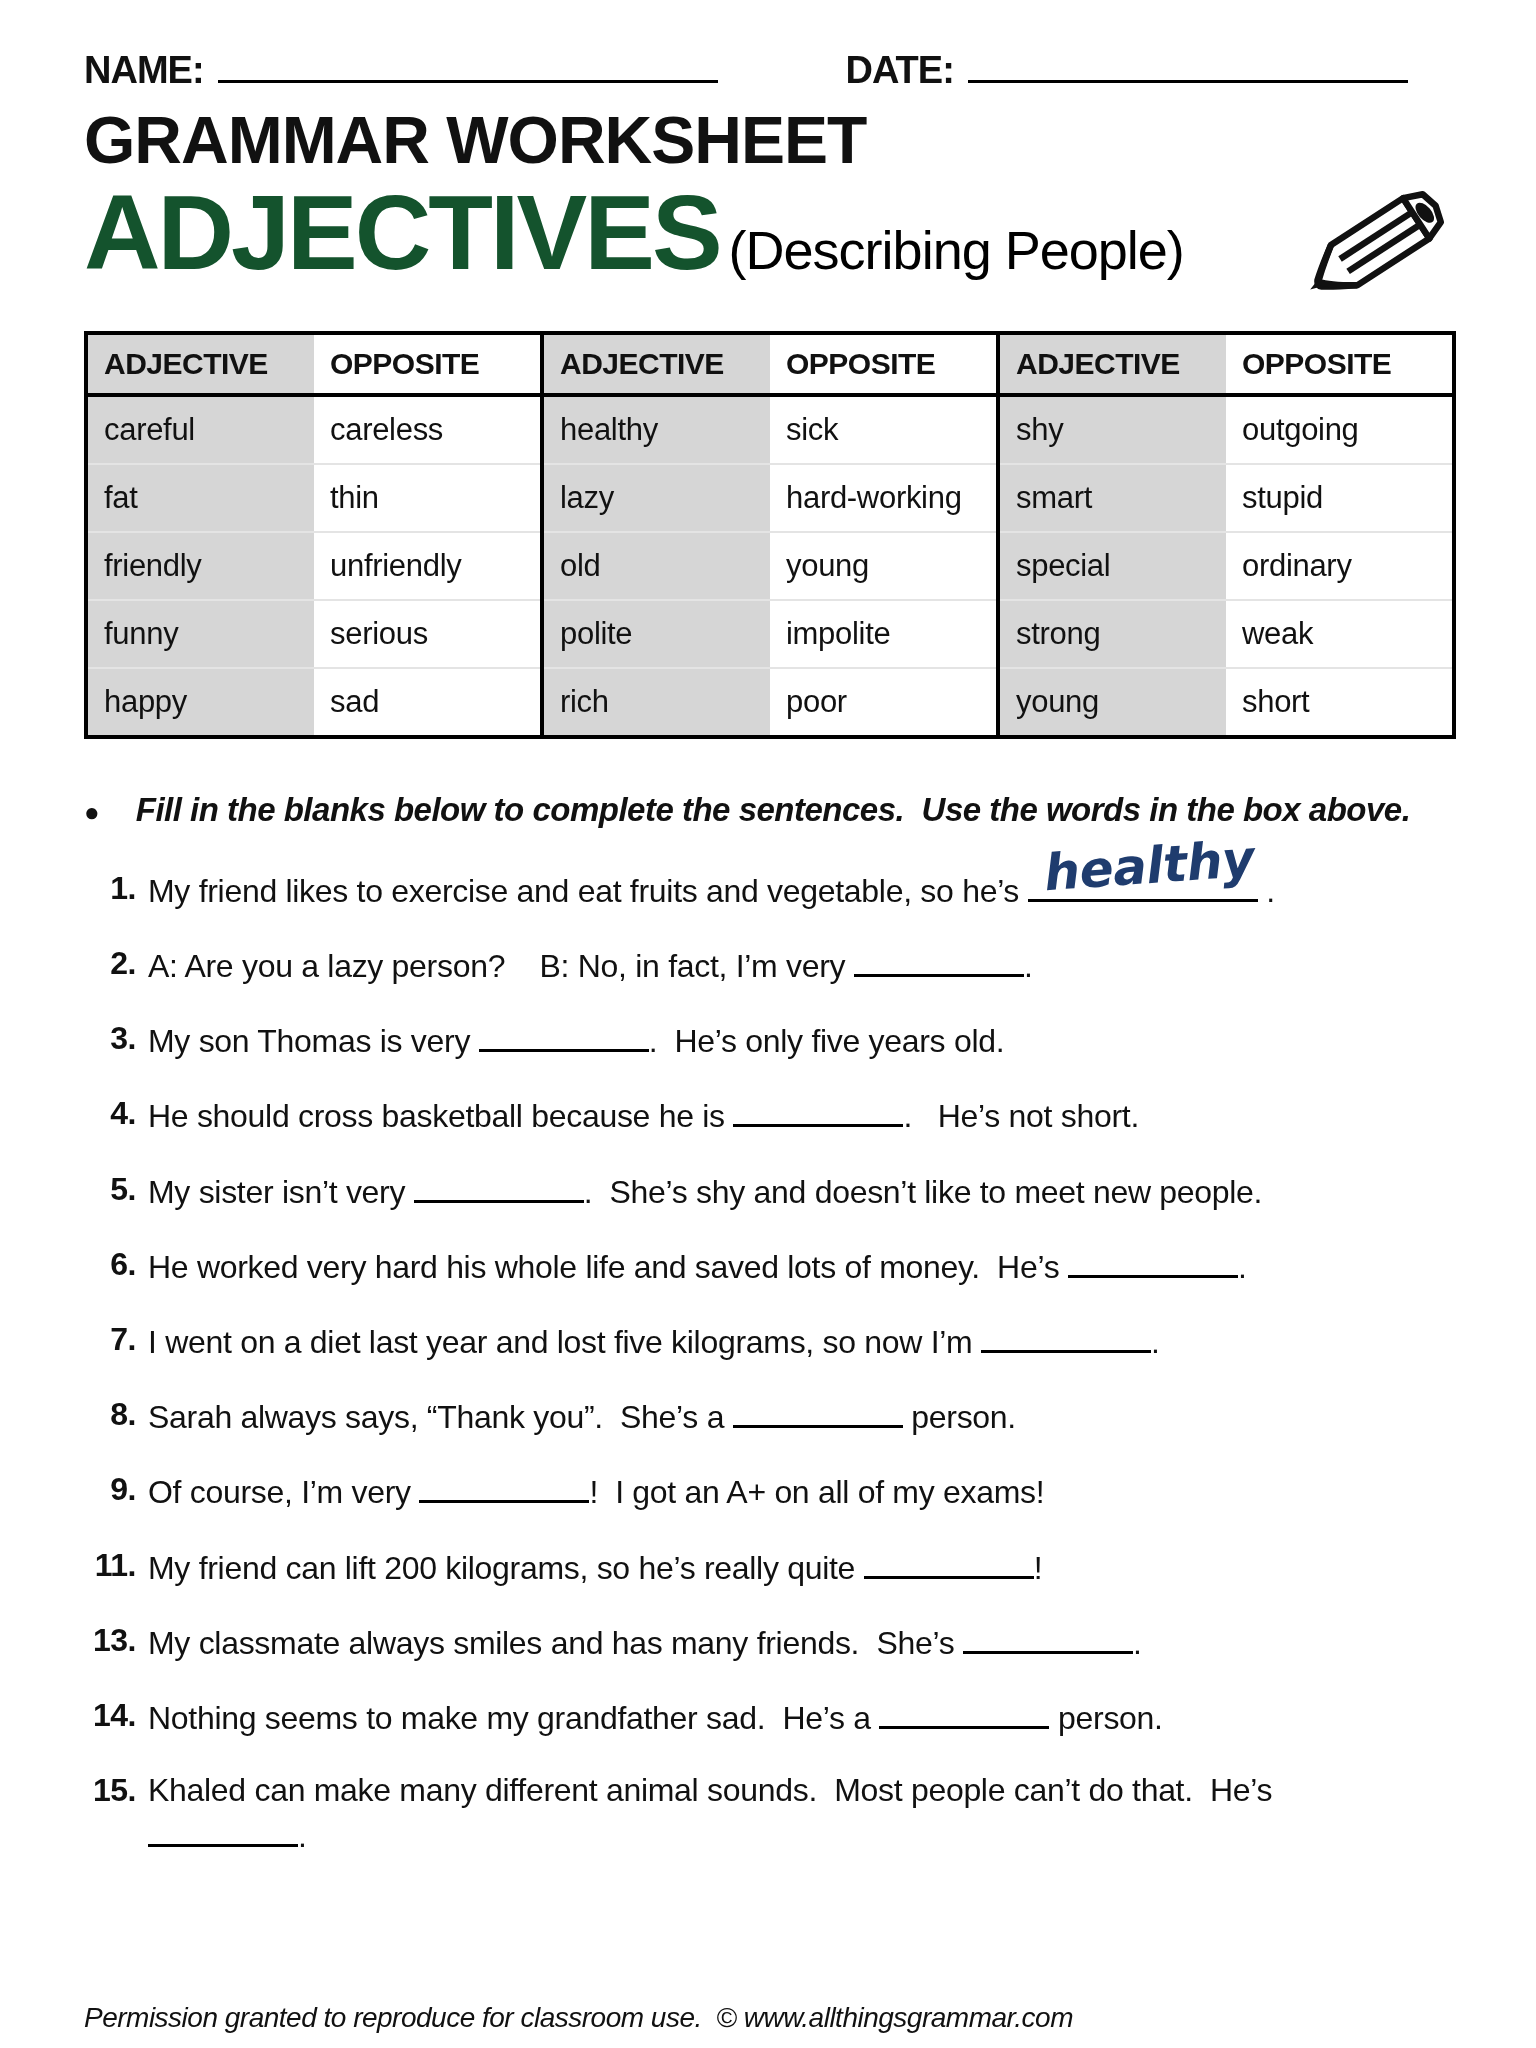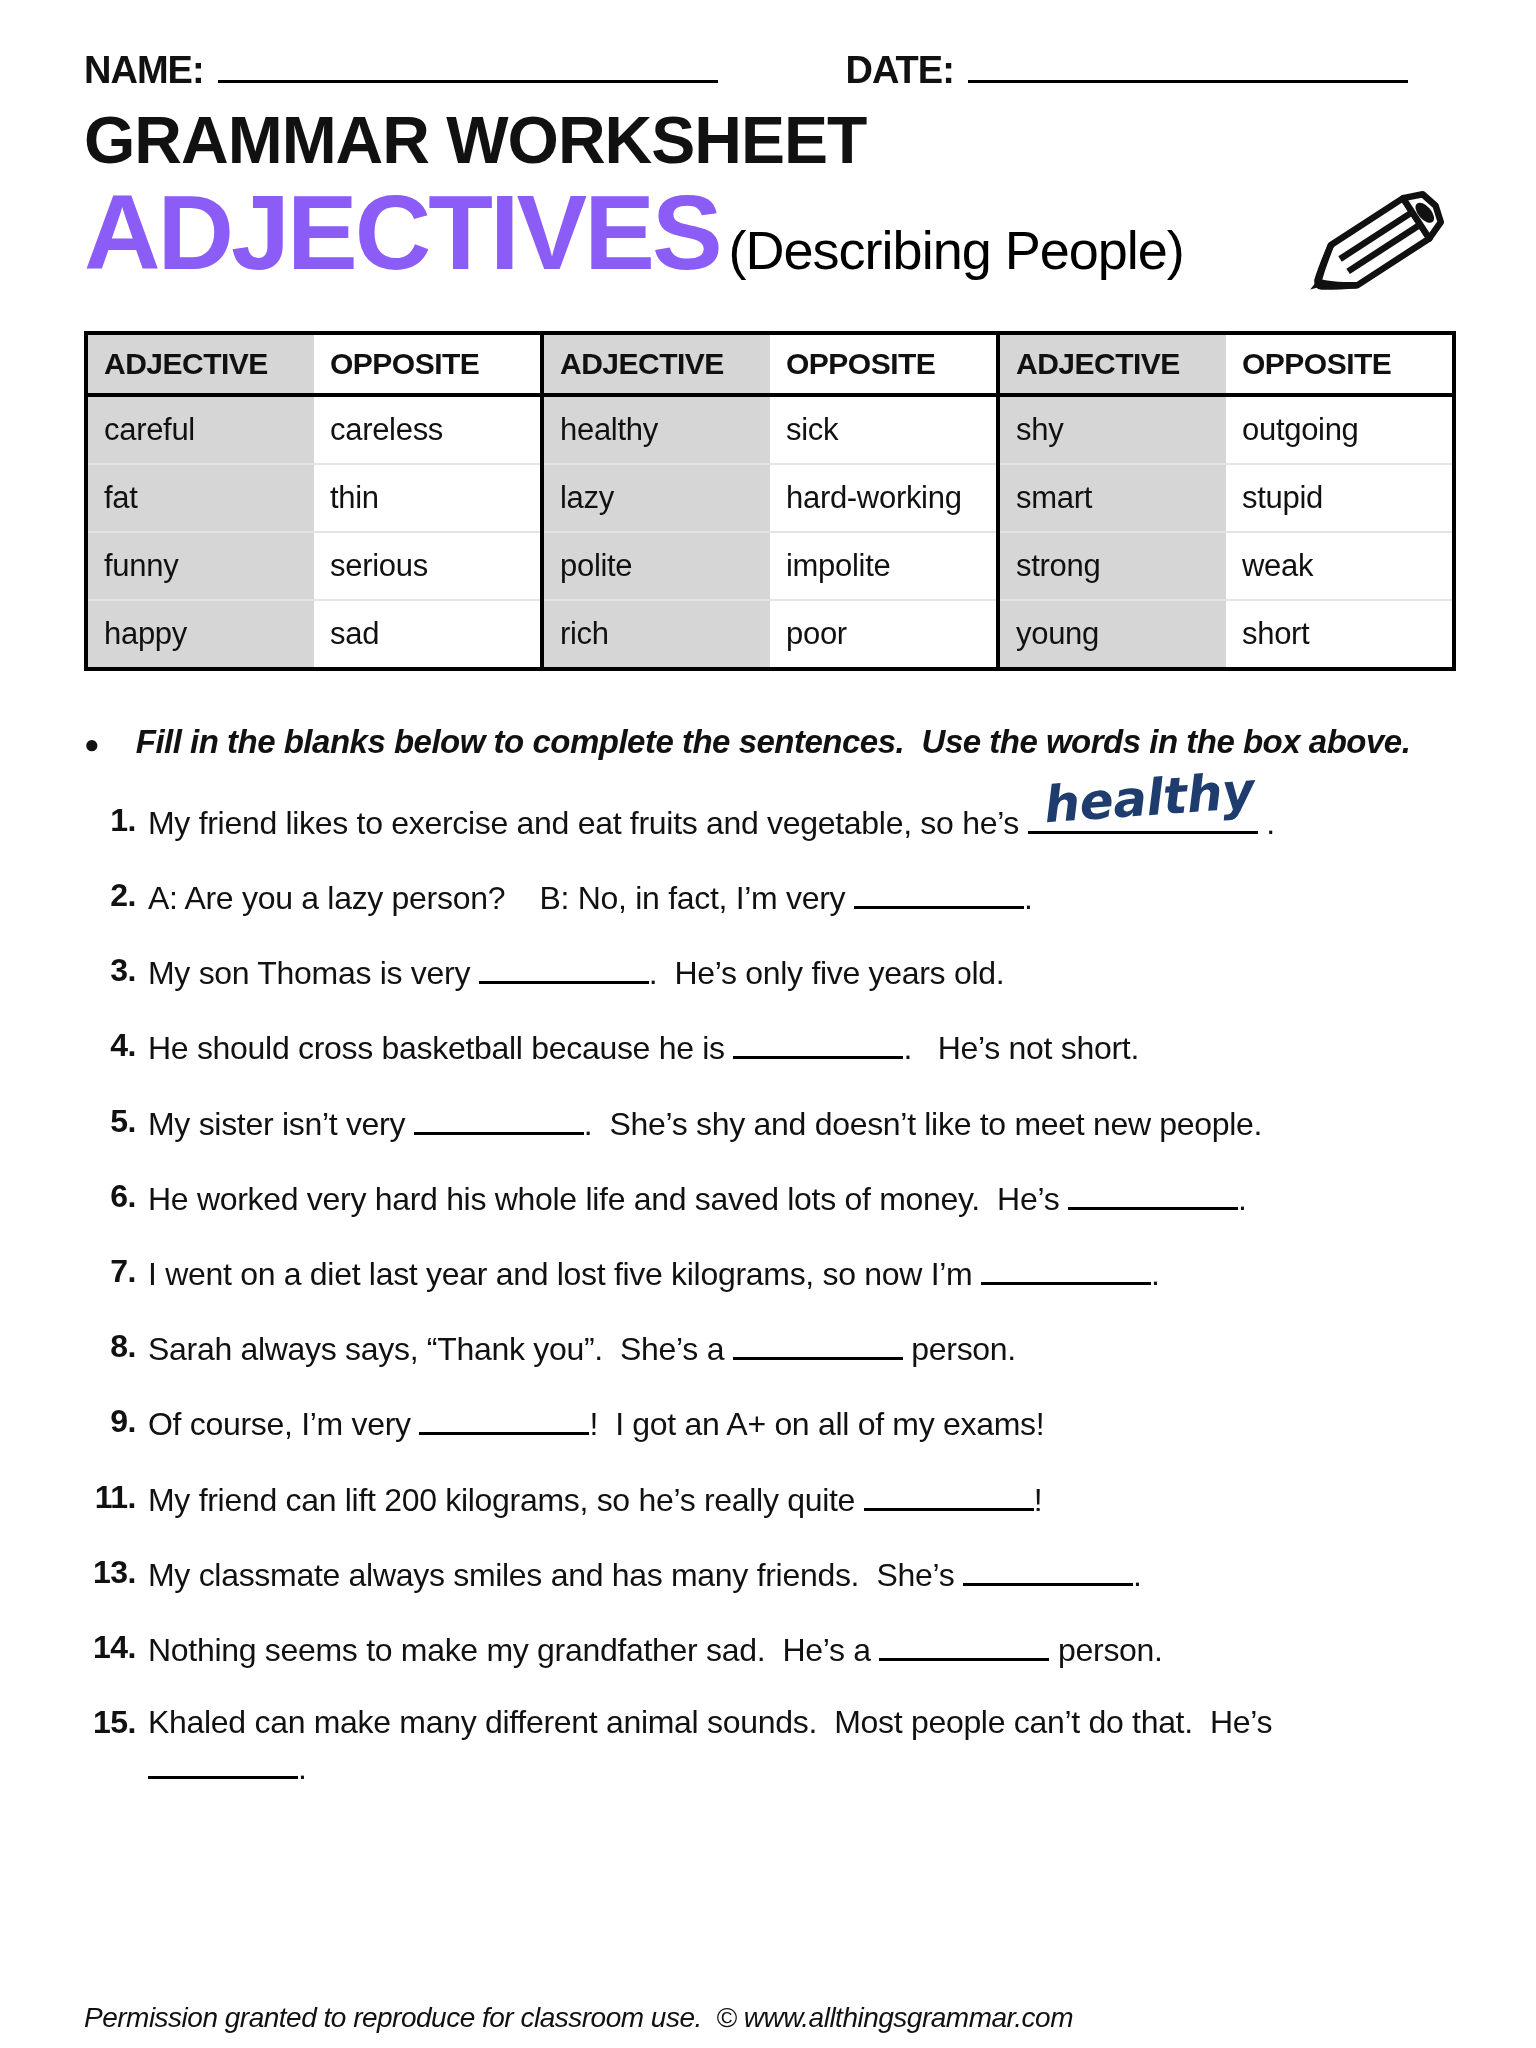--- a/index.html
+++ b/index.html
@@ -16,21 +16,21 @@
   
   .name-date-row{display:flex;align-items:baseline;font-weight:bold;font-size:38px;letter-spacing:-1px;margin-top:12px;}
   .write-line{display:inline-block;border-bottom:3px solid #000;height:1em;margin-left:14px;}
   .name-line{width:500px;}
   .date-line{width:440px;}
   .date-group{margin-left:128px;display:flex;align-items:baseline;}
   .name-group{display:flex;align-items:baseline;}
 
   .worksheet-title{font-size:66px;font-weight:bold;letter-spacing:-1px;line-height:1.05;margin-top:14px;}
   .main-title-row{display:flex;align-items:baseline;margin-top:2px;}
-  .main-title{font-size:106px;font-weight:bold;letter-spacing:-3px;line-height:1.05;color:#8b5cf6;}
+  .main-title{font-size:106px;font-weight:bold;letter-spacing:-3px;line-height:1.05;color:#14532d;}
   .subtitle{font-size:54px;font-weight:normal;color:#000000;margin-left:9px;letter-spacing:-1px;}
 
   .pencil{position:absolute;top:150px;right:62px;width:190px;height:185px;}
 
   
   .vocab{border-collapse:collapse;border:4px solid #000;table-layout:fixed;width:1368px;margin-top:42px;}
   .vocab col{width:228px;}
   .vocab th{border-bottom:4px solid #000;text-align:left;font-size:30px;font-weight:bold;height:58px;padding:0 0 0 16px;letter-spacing:-0.5px;}
   .vocab td{font-size:31px;height:66px;padding:0 0 0 16px;letter-spacing:-0.3px;}
   .vocab th.group-sep,.vocab td.group-sep{border-left:4px solid #000;}
@@ -125,20 +125,28 @@
         </tr>
         <tr>
           <td class="shade">fat</td>
           <td class="">thin</td>
           <td class="shade group-sep">lazy</td>
           <td class="">hard-working</td>
           <td class="shade group-sep">smart</td>
           <td class="">stupid</td>
         </tr>
         <tr>
+          <td class="shade">friendly</td>
+          <td class="">unfriendly</td>
+          <td class="shade group-sep">old</td>
+          <td class="">young</td>
+          <td class="shade group-sep">special</td>
+          <td class="">ordinary</td>
+        </tr>
+        <tr>
           <td class="shade">funny</td>
           <td class="">serious</td>
           <td class="shade group-sep">polite</td>
           <td class="">impolite</td>
           <td class="shade group-sep">strong</td>
           <td class="">weak</td>
         </tr>
         <tr>
           <td class="shade">happy</td>
           <td class="">sad</td>

